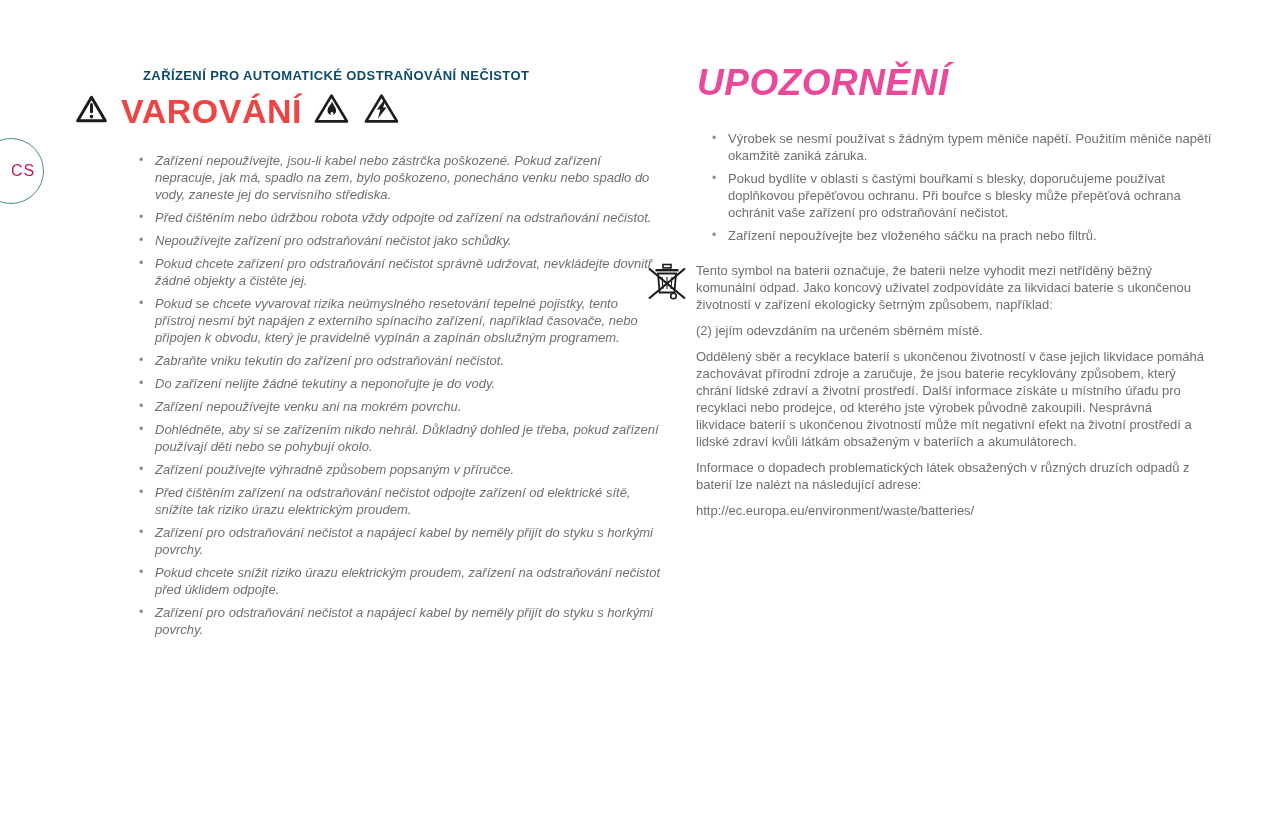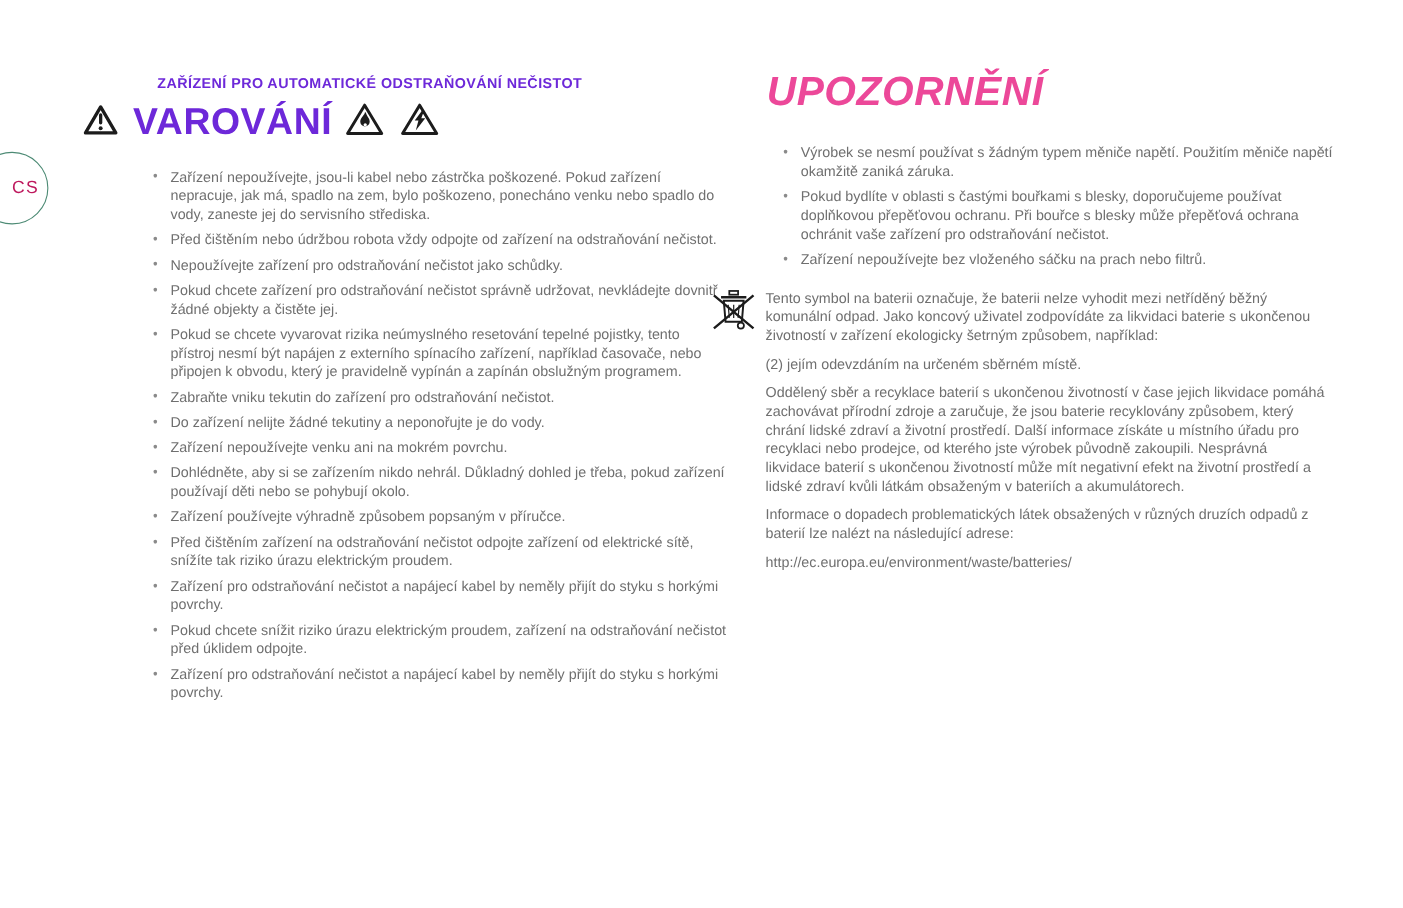--- a/index.html
+++ b/index.html
@@ -24,34 +24,35 @@
     position: absolute; left: 32px; top: 50%;
     transform: translateY(-50%);
     color: #be185d; font-size: 16px; letter-spacing: 1px;
     font-weight: 400;
   }
 
   
   .kicker {
     position: absolute; left: 143px; top: 68px;
     width: 520px;
-    color: #6d28d9; font-size: 13px; font-weight: 600;
+    color: #0c4a6e; font-size: 13px; font-weight: 600;
     letter-spacing: 0.4px;
   }
   .warning-title-row {
     position: absolute; left: 75px; top: 92px;
     display: flex; align-items: center; gap: 13px;
   }
   .warning-title {
-    color: #6d28d9; font-size: 34px; font-weight: 700;
+    color: #ef4444; font-size: 34px; font-weight: 700;
     letter-spacing: 0.5px; line-height: 1;
   }
   .warning-list {
     position: absolute; left: 125px; top: 140px;
     width: 524px;
+    font-style: italic;
   }
 
   
   .caution-title {
     position: absolute; left: 697px; top: 64px;
     color: #ec4899; font-size: 37px; font-weight: 700;
     font-style: italic; letter-spacing: 0.5px; line-height: 1;
   }
   .caution-list {
     position: absolute; left: 698px; top: 118px;

